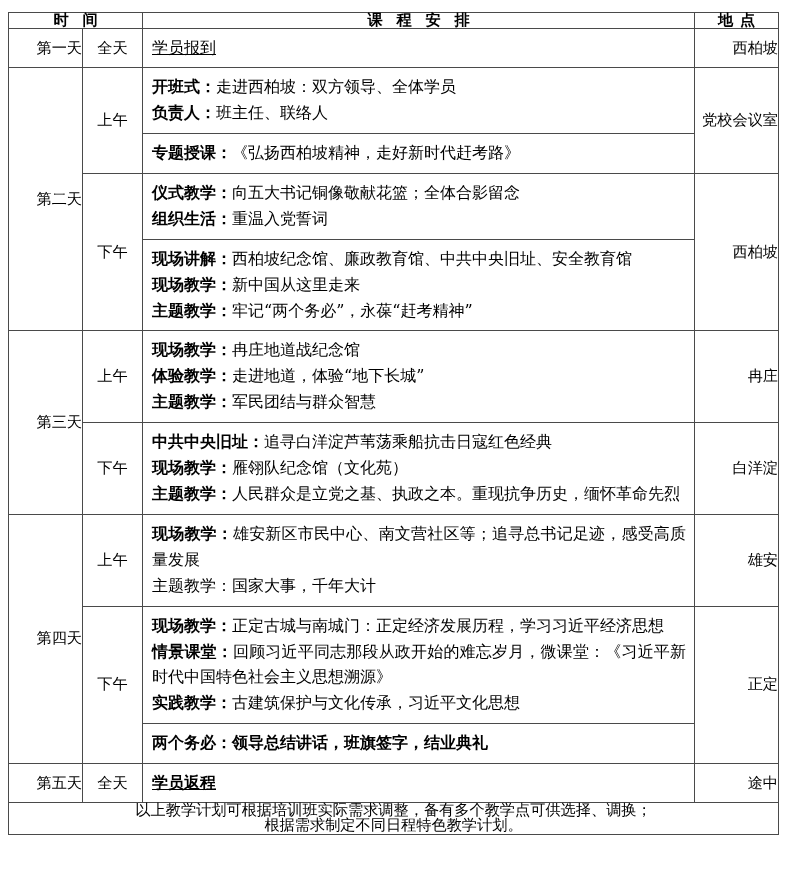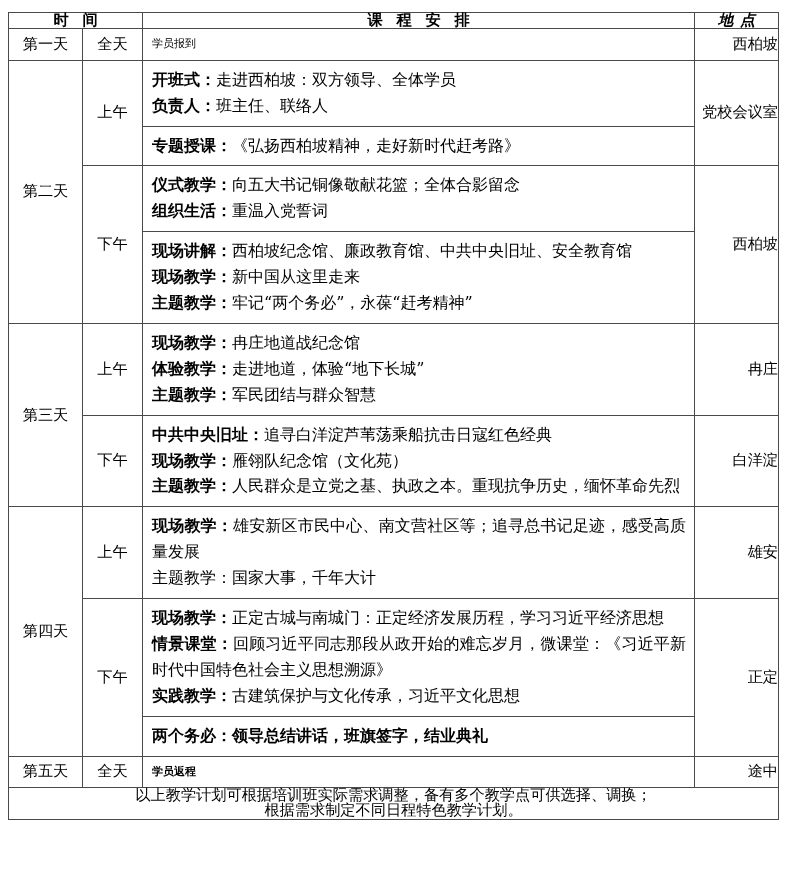--- a/index.html
+++ b/index.html
@@ -43,29 +43,28 @@
     text-align: center;
     font-weight: bold;
     font-size: 16.5px;
     letter-spacing: 0.28em;
     text-indent: 0.28em;
     padding: 14px 0 15px 0;
   }
   .hd-plain {
     letter-spacing: 0.05em;
     text-indent: 0.05em;
-    font-style: italic;
   }
   .ctr {
     text-align: center;
     padding: 6px 2px;
     font-size: 15.4px;
     line-height: 1.35;
   }
-  .daycell { text-align: center; font-size: 15.4px; margin-left: 38px; }
+  .daycell { text-align: right; font-size: 15.4px; margin-left: 38px; }
   .placecell { text-align: right; font-size: 15.4px; line-height: 1.55; }
 
   
   .bodycell { padding: 0; }
   .grp {
     padding: 6px 8px 7px 9px;
     border-bottom: 1.1px solid #4a4a4a;
   }
   .grp:last-child { border-bottom: none; }
   .ln {
@@ -73,22 +72,23 @@
     line-height: 1.62;
     text-align: justify;
     text-justify: inter-ideograph;
   }
   .lbl { font-weight: bold; }
   .txt { font-weight: normal; }
   .ln.all-bold .lbl, .ln.all-bold .txt { font-weight: bold; }
 
   .simple {
     padding: 7px 8px 7px 9px;
-    font-size: 11px;
+    font-size: 16px;
     line-height: 1.5;
+    text-decoration: underline;
   }
   .simple.bold { font-weight: bold; }
 
   .note {
     text-align: center;
     padding: 11px 18px 13px 18px;
     font-size: 15.2px;
     line-height: 1.75;
     margin-top: 36px;
   }

